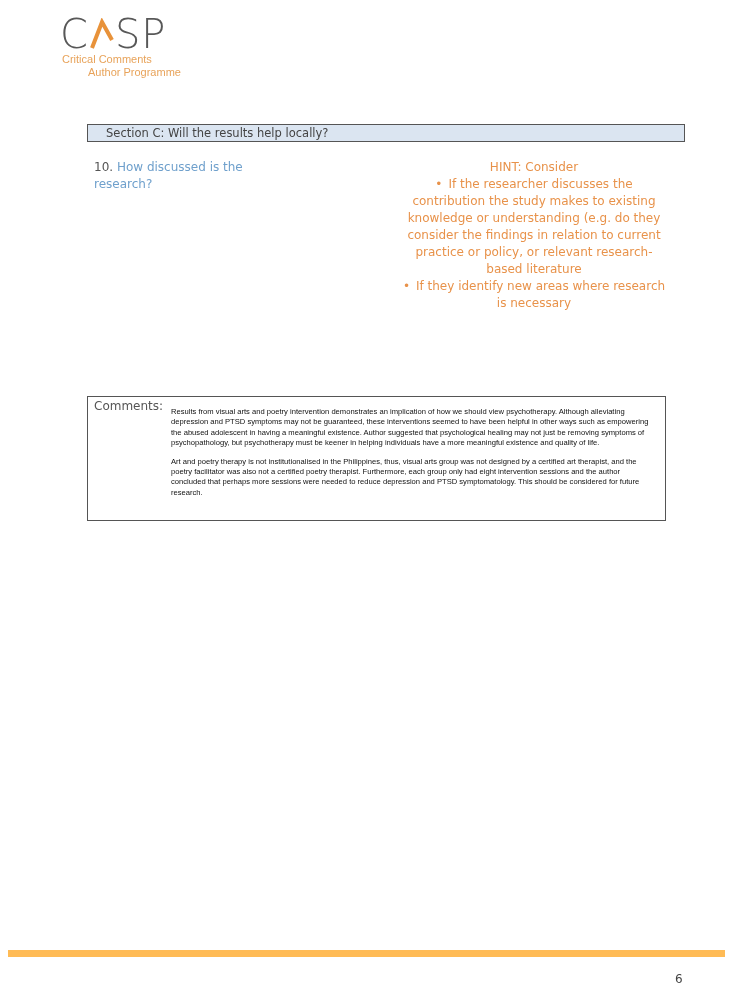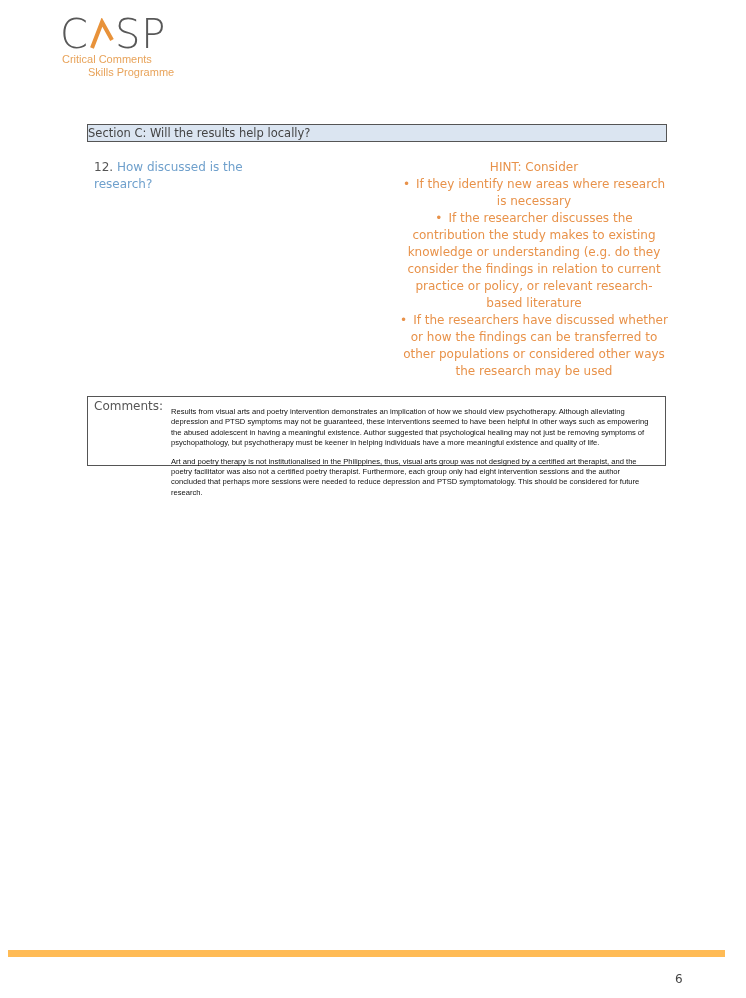--- a/index.html
+++ b/index.html
@@ -4,62 +4,61 @@
 <style>
   html, body { margin:0; padding:0; background:#ffffff; }
   body { width:746px; height:998px; position:relative; overflow:hidden; font-family:"Liberation Sans", sans-serif; }
   .logo { position:absolute; left:32px; top:12px; width:130px; height:70px;margin-left:28px; }
   .logo-word { position:absolute; left:0; top:0; font-family:"DejaVu Sans", sans-serif; font-size:40px; letter-spacing:1px; color:#585858; line-height:44px; font-weight:300; }
   .logo-word .c, .logo-word .sp { color:#585858; }
   .logo-a { display:inline-block; width:26px; height:32px; position:relative; vertical-align:-2px; }
   .logo-sub1 { position:absolute; left:2px; top:41px; font-size:11px; color:#e8a35a; white-space:nowrap; }
   .logo-sub2 { position:absolute; left:28px; top:54px; font-size:11px; color:#e8a35a; white-space:nowrap; }
 
-  .section-header { position:absolute; left:87px; top:124px; width:578px; height:16px; background:#dbe5f1; border:1px solid #555; font-family:"DejaVu Sans", sans-serif; font-size:11.5px; color:#444; line-height:16px; padding-left:0; box-sizing:content-box; }
+  .section-header { position:absolute; left:87px; top:124px; width:578px; height:16px; background:#dbe5f1; border:1px solid #555; font-family:"DejaVu Sans", sans-serif; font-size:11.5px; color:#444; line-height:16px; padding-left:18px; box-sizing:content-box; }
 
   .question { position:absolute; left:94px; top:159px; width:160px; font-family:"DejaVu Sans", sans-serif; font-size:12px; line-height:17px; color:#6fa0cc; }
   .question .num { color:#555; }
 
   .hint { position:absolute; left:400px; top:159px; width:268px; text-align:center; font-family:"DejaVu Sans", sans-serif; font-size:12px; line-height:17px; color:#e8924a; }
   .hint .bullet { color:#e8924a; margin-right:6px; }
 
-  .comments-box { position:absolute; left:87px; top:396px; width:579px; height:70px; border:1px solid #555; box-sizing:border-box; }
+  .comments-box { position:absolute; left:87px; top:396px; width:579px; height:125px; border:1px solid #555; box-sizing:border-box; }
   .comments-label { position:absolute; left:6px; top:2px; font-family:"DejaVu Sans", sans-serif; font-size:12px; color:#555; }
   .comments-text { position:absolute; left:75px; top:2px; width:500px; font-family:"Liberation Sans", sans-serif; font-size:7.6px; line-height:10.4px; color:#111; }
   .comments-text p { margin:8px; }
 
   .footer-bar { position:absolute; left:8px; top:950px; width:717px; height:7px; background:#ffbb55; }
   .page-number { position:absolute; left:675px; top:972px; font-family:"DejaVu Sans", sans-serif; font-size:12px; color:#444; }
 </style>
 </head>
 <body>
 
 <div class="logo">
   <div class="logo-word">
     <span class="c">C</span><span class="logo-a"><svg width="26" height="32" viewBox="0 0 26 32">
           <polyline points="3,30 13,4 23,22" fill="none" stroke="#e8923a" stroke-width="4"></polyline>
           <line x1="3" y1="30" x2="3" y2="20" stroke="#e8923a" stroke-width="0"></line>
         </svg></span><span class="sp">SP</span>
   </div>
   <div class="logo-sub1">Critical Comments</div>
-  <div class="logo-sub2">Skills Programme</div>
+  <div class="logo-sub2">Author Programme</div>
 </div>
 
 <div class="section-header">Section C: Will the results help locally?</div>
 
 <div class="question">
-  <span class="num">12.</span>
+  <span class="num">10.</span>
   <span>How discussed is the research?</span>
 </div>
 
 <div class="hint">
   <div>HINT: Consider</div>
+  <div><span class="bullet">•</span><span>If the researcher discusses the contribution the study makes to existing knowledge or understanding (e.g. do they consider the findings in relation to current practice or policy, or relevant research-based literature</span></div>
   <div><span class="bullet">•</span><span>If they identify new areas where research is necessary</span></div>
-  <div><span class="bullet">•</span><span>If the researcher discusses the contribution the study makes to existing knowledge or understanding (e.g. do they consider the findings in relation to current practice or policy, or relevant research-based literature</span></div>
-  <div><span class="bullet">•</span><span>If the researchers have discussed whether or how the findings can be transferred to other populations or considered other ways the research may be used</span></div>
 </div>
 
 <div class="comments-box">
   <div class="comments-label">Comments:</div>
   <div class="comments-text">
     <p>Results from visual arts and poetry intervention demonstrates an implication of how we should view psychotherapy. Although alleviating depression and PTSD symptoms may not be guaranteed, these interventions seemed to have been helpful in other ways such as empowering the abused adolescent in having a meaningful existence. Author suggested that psychological healing may not just be removing symptoms of psychopathology, but psychotherapy must be keener in helping individuals have a more meaningful existence and quality of life.</p>
     <p>Art and poetry therapy is not institutionalised in the Philippines, thus, visual arts group was not designed by a certified art therapist, and the poetry facilitator was also not a certified poetry therapist. Furthermore, each group only had eight intervention sessions and the author concluded that perhaps more sessions were needed to reduce depression and PTSD symptomatology. This should be considered for future research.</p>
   </div>
 </div>
 

